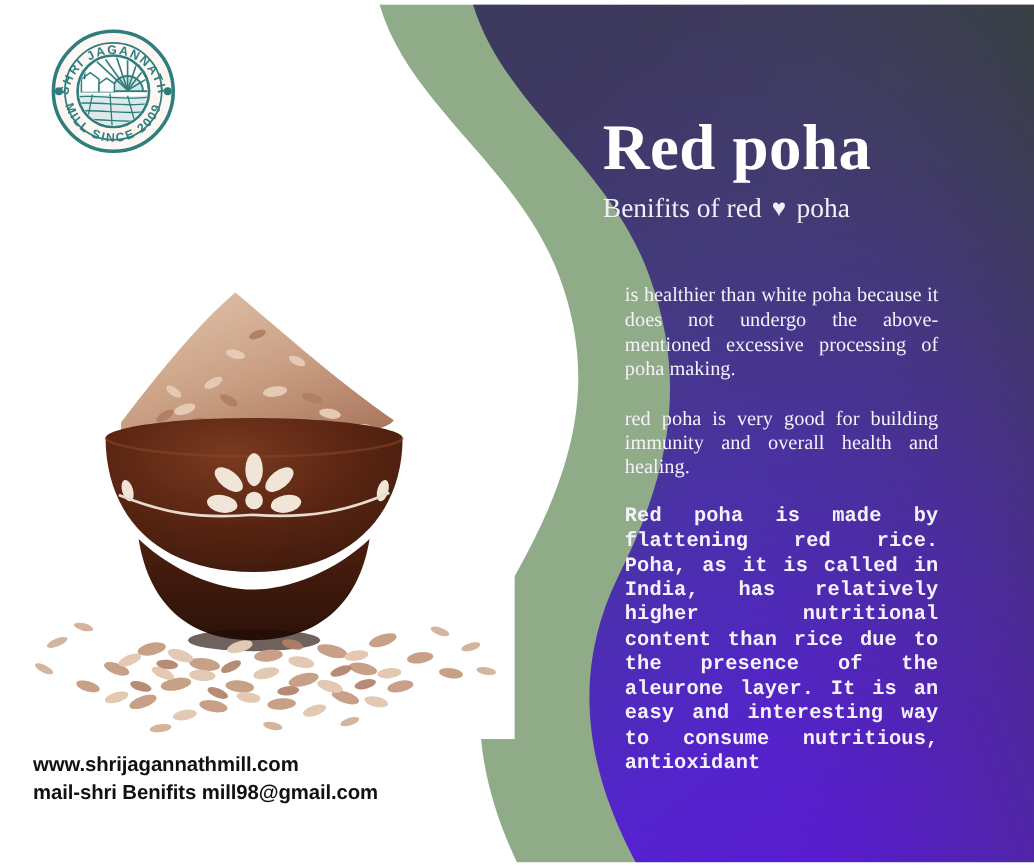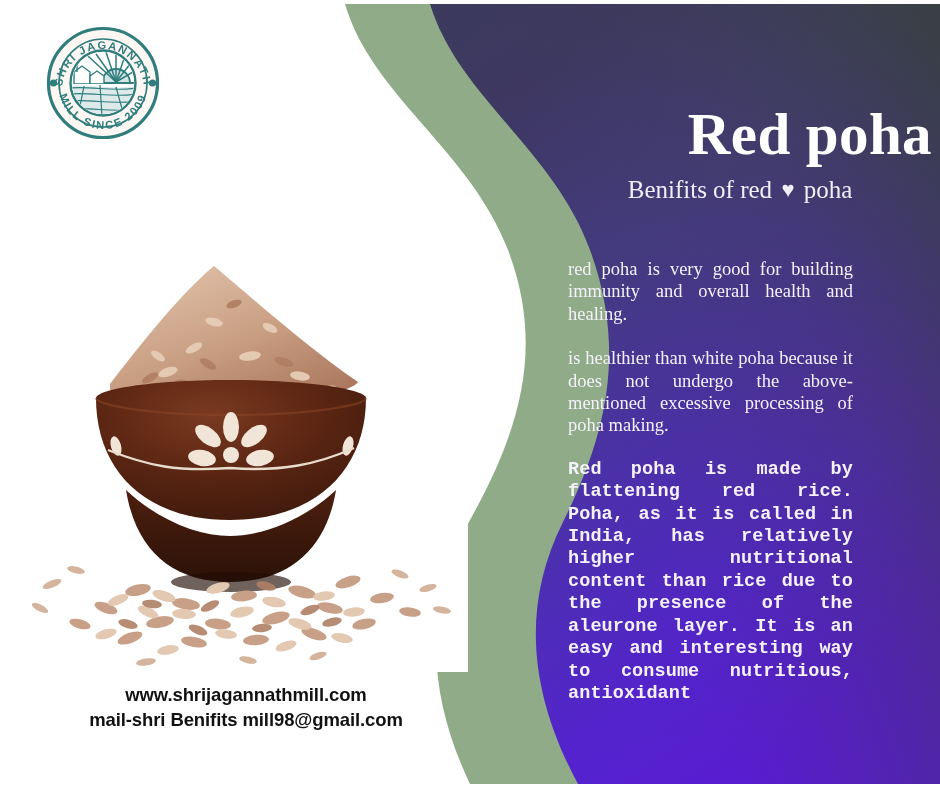--- a/index.html
+++ b/index.html
@@ -58,32 +58,32 @@
   .title {
     position: absolute;
     left: 8px;
     top: 104px;
     width: 384px;
     color: #ffffff;
     font-size: 59px;
     line-height: 1.02;
     font-weight: bold;
     letter-spacing: 0.4px;
-    text-align: right;
+    text-align: left;
     font-family: "Liberation Serif", "DejaVu Serif", serif;
   }
   .subtitle {
     position: absolute;
     left: 8px;
     top: 176px;
     width: 384px;
     color: #f2eef8;
     font-size: 25px;
     line-height: 1.1;
-    text-align: center;
+    text-align: left;
     font-weight: normal;
     font-family: "Liberation Serif", "DejaVu Serif", serif;
   }
   .subtitle .heart {
     font-size: 22px;
     vertical-align: 1px;
     padding: 0 3px;
   }
 
   .body-block {
@@ -108,21 +108,21 @@
     letter-spacing: 0.1px;
   }
 
   
   .footer {
     position: absolute;
     left: 30px;
     top: 682px;
     width: 432px;
     z-index: 6;
-    text-align: center;
+    text-align: left;
     font-family: "Liberation Sans", "DejaVu Sans", sans-serif;
   }
   .footer div {
     color: #111111;
     font-size: 18.5px;
     font-weight: bold;
     line-height: 25px;
     letter-spacing: -0.1px;
   }
 </style>
@@ -374,22 +374,22 @@
 
     <div class="title">Red poha</div>
 
     <div class="subtitle">
       <span>Benifits of red</span>
       <span class="heart">♥</span>
       <span>poha</span>
     </div>
 
     <div class="body-block">
+      <p class="para">is healthier than white poha because it does not undergo the above-mentioned excessive processing of poha making.</p>
       <p class="para">red poha is very good for building immunity and overall health and healing.</p>
-      <p class="para">is healthier than white poha because it does not undergo the above-mentioned excessive processing of poha making.</p>
       <p class="para bold last">Red poha is made by flattening red rice. Poha, as it is called in India, has relatively higher nutritional content than rice due to the presence of the aleurone layer. It is an easy and interesting way to consume nutritious, antioxidant</p>
     </div>
 
   </div>
 
   <div class="footer">
     <div>www.shrijagannathmill.com</div>
     <div>mail-shri Benifits mill98@gmail.com</div>
   </div>
 

